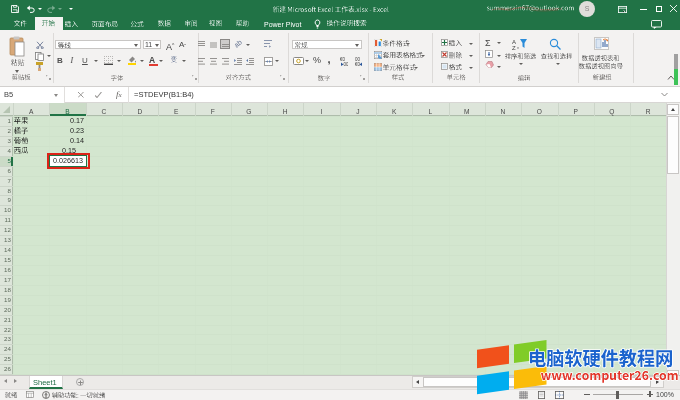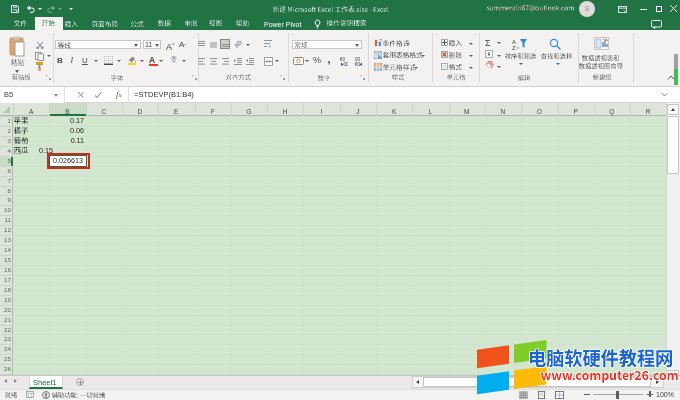--- a/index.html
+++ b/index.html
@@ -511,29 +511,29 @@
     <div class="ab" style="left:0;top:344.39px;width:11px;text-align:right;font-size:6.2px;line-height:9.93px;color:#5d6a5b">24</div>
     <div class="ab" style="left:0;top:354.32px;width:11px;text-align:right;font-size:6.2px;line-height:9.93px;color:#5d6a5b">25</div>
     <div class="ab" style="left:0;top:364.25px;width:11px;text-align:right;font-size:6.2px;line-height:9.93px;color:#5d6a5b">26</div>
     <svg style="position:absolute;left:14.3px;top:117.3px" width="14.00" height="7.00" viewBox="0 0 42.00 21.00" preserveAspectRatio="none" overflow="visible">
       <path fill="#1f1f1f" d="M5 0h2v1h-2zM13 0h2v1h-2zM5 1h2v1h-2zM13 1h2v1h-2zM25 1h15v1h-15zM0 2h20v1h-20zM25 2h1v1h-1zM31 2h2v1h-2zM38 2h2v1h-2zM5 3h2v1h-2zM13 3h2v1h-2zM25 3h1v1h-1zM31 3h2v1h-2zM38 3h2v1h-2zM5 4h2v1h-2zM13 4h2v1h-2zM25 4h1v1h-1zM31 4h2v1h-2zM38 4h2v1h-2zM25 5h15v1h-15zM1 6h18v1h-18zM25 6h1v1h-1zM31 6h2v1h-2zM38 6h2v1h-2zM9 7h2v1h-2zM25 7h1v1h-1zM31 7h2v1h-2zM38 7h2v1h-2zM3 8h2v1h-2zM9 8h2v1h-2zM15 8h2v1h-2zM25 8h15v1h-15zM3 9h2v1h-2zM9 9h2v1h-2zM15 9h2v1h-2zM31 9h2v1h-2zM4 10h2v1h-2zM9 10h2v1h-2zM14 10h2v1h-2zM31 10h2v1h-2zM4 11h2v1h-2zM9 11h2v1h-2zM14 11h1v1h-1zM31 11h2v1h-2zM5 12h1v1h-1zM9 12h2v1h-2zM22 12h20v1h-20zM0 13h20v1h-20zM29 13h6v1h-6zM1 14h18v1h-18zM28 14h2v1h-2zM31 14h2v1h-2zM34 14h2v1h-2zM9 15h2v1h-2zM27 15h2v1h-2zM31 15h2v1h-2zM35 15h2v1h-2zM9 16h2v1h-2zM26 16h2v1h-2zM31 16h2v1h-2zM36 16h3v1h-3zM9 17h2v1h-2zM24 17h3v1h-3zM31 17h2v1h-2zM37 17h4v1h-4zM9 18h2v1h-2zM22 18h3v1h-3zM31 18h2v1h-2zM39 18h3v1h-3zM9 19h2v1h-2zM31 19h2v1h-2zM9 20h1v1h-1z"></path>
     </svg>
     <div class="ab" style="left:44.1px;top:116.00px;width:40px;text-align:right;font-size:7.2px;line-height:9.93px;color:#262626">0.17</div>
     <svg style="position:absolute;left:14.3px;top:127.2px" width="14.00" height="7.33" viewBox="0 0 42.00 22.00" preserveAspectRatio="none" overflow="visible">
       <path fill="#1f1f1f" d="M3 0h1v1h-1zM3 1h2v1h-2zM8 1h10v1h-10zM3 2h2v1h-2zM16 2h2v1h-2zM24 2h16v1h-16zM3 3h2v1h-2zM11 3h2v1h-2zM15 3h2v1h-2zM25 3h14v1h-14zM3 4h2v1h-2zM12 4h3v1h-3zM36 4h2v1h-2zM3 5h2v1h-2zM7 5h13v1h-13zM34 5h3v1h-3zM0 6h7v1h-7zM11 6h4v1h-4zM18 6h1v1h-1zM33 6h3v1h-3zM3 7h2v1h-2zM10 7h2v1h-2zM14 7h1v1h-1zM17 7h2v1h-2zM31 7h3v1h-3zM2 8h3v1h-3zM8 8h2v1h-2zM14 8h1v1h-1zM31 8h2v1h-2zM2 9h4v1h-4zM7 9h2v1h-2zM12 9h3v1h-3zM31 9h2v1h-2zM2 10h4v1h-4zM31 10h2v1h-2zM2 11h3v1h-3zM6 11h13v1h-13zM22 11h20v1h-20zM1 12h1v1h-1zM3 12h2v1h-2zM6 12h1v1h-1zM8 12h1v1h-1zM18 12h1v1h-1zM22 12h20v1h-20zM1 13h1v1h-1zM3 13h2v1h-2zM8 13h1v1h-1zM11 13h2v1h-2zM14 13h2v1h-2zM18 13h1v1h-1zM31 13h2v1h-2zM0 14h2v1h-2zM3 14h2v1h-2zM8 14h1v1h-1zM10 14h2v1h-2zM15 14h2v1h-2zM18 14h1v1h-1zM31 14h2v1h-2zM0 15h1v1h-1zM3 15h2v1h-2zM8 15h3v1h-3zM16 15h3v1h-3zM31 15h2v1h-2zM0 16h1v1h-1zM3 16h2v1h-2zM8 16h1v1h-1zM11 16h5v1h-5zM18 16h1v1h-1zM31 16h2v1h-2zM3 17h2v1h-2zM8 17h1v1h-1zM11 17h1v1h-1zM15 17h1v1h-1zM18 17h1v1h-1zM31 17h2v1h-2zM3 18h2v1h-2zM8 18h1v1h-1zM11 18h5v1h-5zM18 18h1v1h-1zM31 18h2v1h-2zM3 19h2v1h-2zM8 19h1v1h-1zM11 19h1v1h-1zM18 19h1v1h-1zM31 19h2v1h-2zM3 20h2v1h-2zM8 20h1v1h-1zM16 20h3v1h-3zM27 20h6v1h-6zM28 21h3v1h-3z"></path>
     </svg>
-    <div class="ab" style="left:44.1px;top:125.93px;width:40px;text-align:right;font-size:7.2px;line-height:9.93px;color:#262626">0.06</div>
+    <div class="ab" style="left:44.1px;top:125.93px;width:40px;text-align:right;font-size:7.2px;line-height:9.93px;color:#262626">0.23</div>
     <svg style="position:absolute;left:14.3px;top:137.2px" width="14.00" height="7.00" viewBox="0 0 42.00 21.00" preserveAspectRatio="none" overflow="visible">
       <path fill="#1f1f1f" d="M13 0h1v1h-1zM5 1h2v1h-2zM13 1h2v1h-2zM27 1h2v1h-2zM35 1h2v1h-2zM0 2h20v1h-20zM27 2h2v1h-2zM35 2h2v1h-2zM5 3h2v1h-2zM13 3h2v1h-2zM22 3h20v1h-20zM4 4h3v1h-3zM13 4h2v1h-2zM27 4h2v1h-2zM35 4h2v1h-2zM3 5h2v1h-2zM25 5h2v1h-2zM3 6h16v1h-16zM25 6h2v1h-2zM2 7h2v1h-2zM11 7h1v1h-1zM17 7h2v1h-2zM24 7h17v1h-17zM1 8h3v1h-3zM8 8h1v1h-1zM11 8h2v1h-2zM17 8h2v1h-2zM24 8h2v1h-2zM27 8h1v1h-1zM39 8h2v1h-2zM1 9h2v1h-2zM8 9h1v1h-1zM12 9h1v1h-1zM17 9h2v1h-2zM23 9h2v1h-2zM27 9h1v1h-1zM39 9h2v1h-2zM0 10h15v1h-15zM17 10h2v1h-2zM22 10h2v1h-2zM26 10h11v1h-11zM39 10h2v1h-2zM8 11h1v1h-1zM17 11h2v1h-2zM25 11h2v1h-2zM30 11h1v1h-1zM39 11h2v1h-2zM3 12h11v1h-11zM17 12h2v1h-2zM25 12h1v1h-1zM30 12h1v1h-1zM39 12h2v1h-2zM3 13h1v1h-1zM8 13h1v1h-1zM13 13h1v1h-1zM17 13h2v1h-2zM30 13h2v1h-2zM39 13h2v1h-2zM3 14h1v1h-1zM8 14h1v1h-1zM13 14h1v1h-1zM17 14h2v1h-2zM24 14h13v1h-13zM39 14h2v1h-2zM3 15h11v1h-11zM17 15h2v1h-2zM30 15h1v1h-1zM39 15h1v1h-1zM3 16h1v1h-1zM8 16h1v1h-1zM13 16h1v1h-1zM17 16h2v1h-2zM25 16h1v1h-1zM30 16h1v1h-1zM35 16h1v1h-1zM39 16h1v1h-1zM3 17h11v1h-11zM17 17h2v1h-2zM25 17h1v1h-1zM30 17h1v1h-1zM35 17h1v1h-1zM39 17h1v1h-1zM3 18h1v1h-1zM8 18h1v1h-1zM13 18h1v1h-1zM17 18h1v1h-1zM25 18h11v1h-11zM39 18h1v1h-1zM3 19h1v1h-1zM8 19h1v1h-1zM13 19h1v1h-1zM16 19h2v1h-2zM38 19h2v1h-2zM3 20h1v1h-1zM8 20h1v1h-1zM11 20h7v1h-7zM36 20h4v1h-4z"></path>
     </svg>
-    <div class="ab" style="left:44.1px;top:135.86px;width:40px;text-align:right;font-size:7.2px;line-height:9.93px;color:#262626">0.11</div>
+    <div class="ab" style="left:44.1px;top:135.86px;width:40px;text-align:right;font-size:7.2px;line-height:9.93px;color:#262626">0.14</div>
     <svg style="position:absolute;left:14.3px;top:147.1px" width="14.00" height="6.67" viewBox="0 0 42.00 20.00" preserveAspectRatio="none" overflow="visible">
       <path fill="#1f1f1f" d="M36 0h3v1h-3zM0 1h20v1h-20zM29 1h10v1h-10zM1 2h18v1h-18zM25 2h8v1h-8zM37 2h1v1h-1zM7 3h1v1h-1zM12 3h1v1h-1zM25 3h2v1h-2zM31 3h1v1h-1zM37 3h1v1h-1zM7 4h1v1h-1zM12 4h1v1h-1zM25 4h1v1h-1zM31 4h1v1h-1zM37 4h1v1h-1zM7 5h1v1h-1zM12 5h1v1h-1zM25 5h1v1h-1zM31 5h1v1h-1zM37 5h1v1h-1zM2 6h17v1h-17zM25 6h1v1h-1zM31 6h1v1h-1zM37 6h1v1h-1zM2 7h2v1h-2zM6 7h3v1h-3zM11 7h3v1h-3zM17 7h2v1h-2zM25 7h1v1h-1zM31 7h1v1h-1zM37 7h2v1h-2zM2 8h1v1h-1zM7 8h1v1h-1zM12 8h1v1h-1zM17 8h2v1h-2zM25 8h1v1h-1zM31 8h1v1h-1zM37 8h2v1h-2zM2 9h1v1h-1zM6 9h2v1h-2zM12 9h1v1h-1zM17 9h2v1h-2zM25 9h1v1h-1zM31 9h1v1h-1zM37 9h2v1h-2zM2 10h1v1h-1zM6 10h2v1h-2zM12 10h1v1h-1zM17 10h2v1h-2zM25 10h1v1h-1zM31 10h1v1h-1zM37 10h2v1h-2zM2 11h1v1h-1zM5 11h2v1h-2zM12 11h1v1h-1zM17 11h2v1h-2zM25 11h1v1h-1zM30 11h2v1h-2zM38 11h1v1h-1zM2 12h1v1h-1zM4 12h2v1h-2zM12 12h7v1h-7zM24 12h2v1h-2zM30 12h2v1h-2zM34 12h1v1h-1zM38 12h1v1h-1zM2 13h3v1h-3zM13 13h6v1h-6zM24 13h2v1h-2zM30 13h2v1h-2zM34 13h1v1h-1zM38 13h2v1h-2zM2 14h1v1h-1zM17 14h2v1h-2zM24 14h1v1h-1zM30 14h1v1h-1zM34 14h2v1h-2zM38 14h2v1h-2zM2 15h1v1h-1zM17 15h2v1h-2zM24 15h1v1h-1zM29 15h2v1h-2zM35 15h1v1h-1zM39 15h1v1h-1zM2 16h1v1h-1zM17 16h2v1h-2zM23 16h2v1h-2zM29 16h2v1h-2zM33 16h3v1h-3zM39 16h2v1h-2zM2 17h2v1h-2zM17 17h2v1h-2zM23 17h1v1h-1zM28 17h6v1h-6zM35 17h2v1h-2zM39 17h2v1h-2zM2 18h17v1h-17zM22 18h2v1h-2zM29 18h1v1h-1zM36 18h1v1h-1zM40 18h2v1h-2zM2 19h1v1h-1zM17 19h2v1h-2z"></path>
     </svg>
-    <div class="ab" style="left:39px;top:145.79px;width:40px;text-align:left;font-size:7.2px;line-height:9.93px;color:#262626">0.15</div>
+    <div class="ab" style="left:49px;top:145.79px;width:40px;text-align:center;font-size:7.2px;line-height:9.93px;color:#262626">0.15</div>
     <div class="ab" style="left:48.80px;top:155.22px;width:37.80px;height:11.43px;background:#fff;border:1.5px solid #217346"></div>
     <div class="ab" style="left:43.1px;top:155.72px;width:40px;text-align:right;font-size:7.2px;line-height:9.93px;color:#262626">0.026613</div>
     <div class="ab" style="left:47.3px;top:153px;width:43.2px;height:15.8px;border:2.8px solid #dd2318"></div>
     <div class="ab" style="left:666px;top:103px;width:14px;height:272px;background:#f1f1ef;border-left:1px solid #d8d6d4"></div>
     <div class="ab" style="left:667px;top:104px;width:12px;height:11px;background:#fdfdfd;border:1px solid #c8c6c4"></div>
     <div class="ab" style="left:670.5px;top:108px;width:0;height:0;border-left:2.8px solid transparent;border-right:2.8px solid transparent;border-bottom:3.5px solid #444"></div>
     <div class="ab" style="left:667px;top:116px;width:12px;height:58px;background:#fdfdfd;border:1px solid #c8c6c4"></div>
     <div class="ab" style="left:666px;top:369px;width:14px;height:13px;background:#f1f1ef;border-left:1px solid #d8d6d4"></div>
     <div class="ab" style="left:667px;top:370px;width:12px;height:11px;background:#fdfdfd;border:1px solid #c8c6c4"></div>
     <div class="ab" style="left:670.5px;top:374.5px;width:0;height:0;border-left:2.8px solid transparent;border-right:2.8px solid transparent;border-top:3.5px solid #444"></div>

